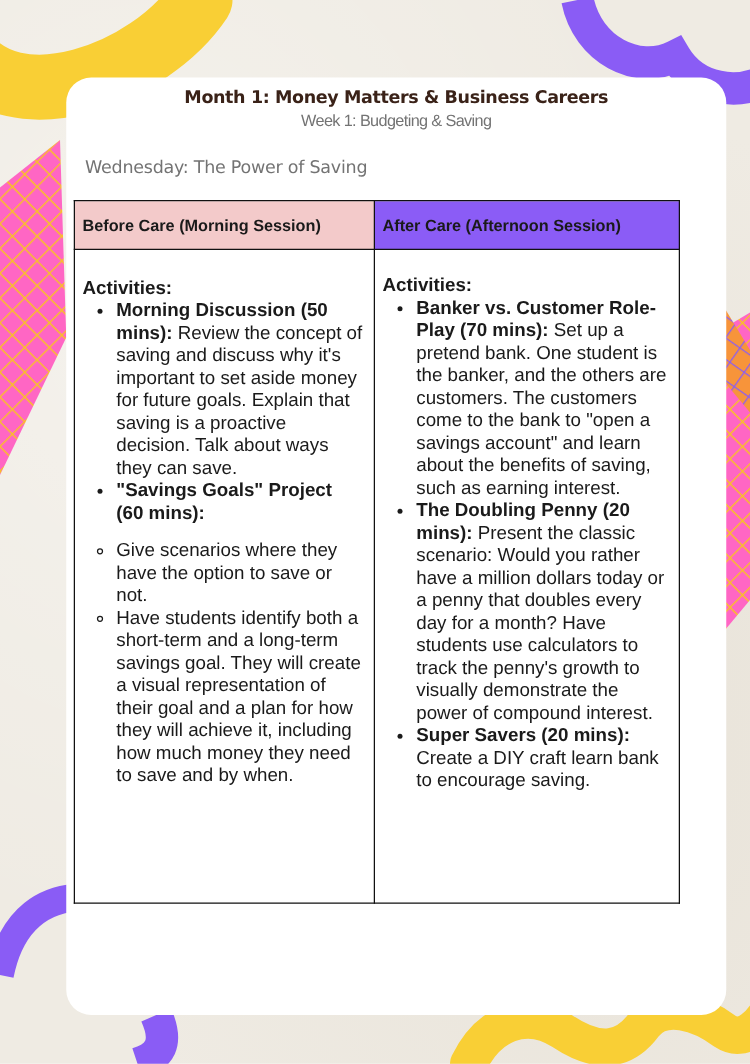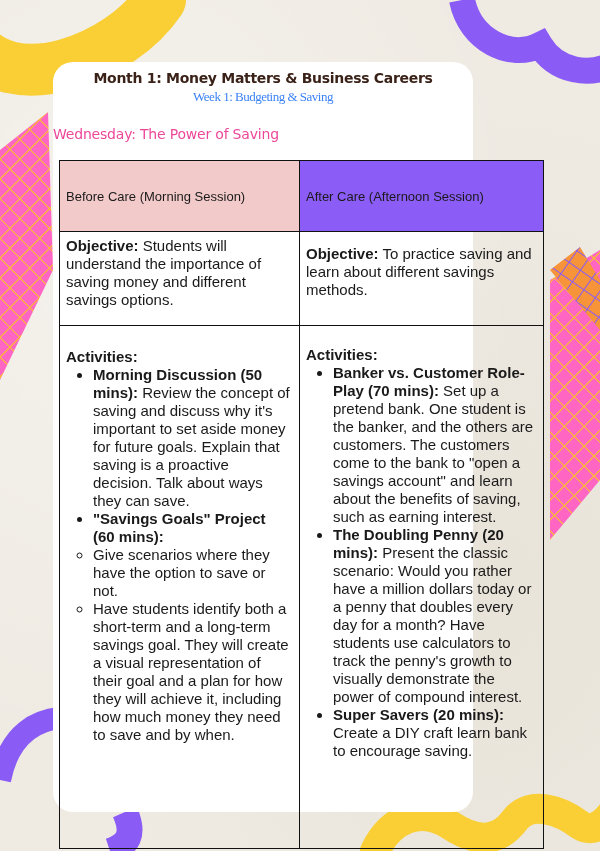--- a/index.html
+++ b/index.html
@@ -9,60 +9,60 @@
     font-family: "Liberation Sans", sans-serif;
   }
   .bg-texture {
     position: absolute; inset: 0;
     background:
       radial-gradient(ellipse at 20% 30%, rgba(255,255,255,0.35), transparent 60%),
       radial-gradient(ellipse at 80% 70%, rgba(220,212,198,0.35), transparent 60%);
   }
   .deco { position: absolute; }
   .card {
-    position: absolute; left: 53px; top: 62px; width: 420px; height: 750px;
+    position: absolute; left: 53px; top: 62px; width: 528px; height: 750px;
     background: #ffffff; border-radius: 20px;
   }
   .title {
     position: absolute; left: 0; right: 0; top: 8px; text-align: center;
     font-family: "DejaVu Sans", sans-serif; font-weight: bold; font-size: 14px;
     color: #3a2218; letter-spacing: -0.3px;
   }
   .subtitle {
     position: absolute; left: 0; right: 0; top: 27px; text-align: center;
-    font-family: Liberation Serif, serif; font-size: 13px; color: #3b82f6;
+    font-family: Liberation Sans, sans-serif; font-size: 13px; color: #737373;
     letter-spacing: -0.5px;
   }
   .day-title {
-    position: absolute; left: 0; top: 64px;
-    font-family: "DejaVu Sans", sans-serif; font-size: 14px; color: #ec4899;
+    position: absolute; left: 15px; top: 64px;
+    font-family: "DejaVu Sans", sans-serif; font-size: 14px; color: #737373;
     letter-spacing: -0.2px;
   }
   table.plan {
     position: absolute; left: 6px; top: 98px; width: 484px;
     border-collapse: collapse; table-layout: fixed;
     color: #1a1a1a;
   }
   table.plan td, table.plan th {
     border: 1.3px solid #111; vertical-align: top; text-align: left;
   }
   th.h-morning { background: #f3caca; }
   th.h-afternoon { background: #8b5cf6; }
   th {
-    height: 38px; padding: 16px 6px; vertical-align: middle !important;
-    font-weight: normal; font-size: 13px; font-family: "Liberation Sans", sans-serif;
+    height: 38px; padding: 0 6px; vertical-align: middle !important;
+    font-weight: bold; font-size: 13px; font-family: "Liberation Sans", sans-serif;
   }
   .obj-cell { height: 80px; padding: 5px 6px 0 6px; font-size: 15px; line-height: 18px; }
   .obj-cell.right { padding-top: 13px; }
   .act-cell { height: 500px; padding: 22px 8px 0 6px; font-size: 15px; line-height: 18px; }
   .act-cell.right { padding-top: 20px; }
   b { font-weight: bold; }
   ul { margin: 0; padding-left: 27px; }
   ul li { margin: 0; }
-  ul.sub { padding-left: 27px; margin-left: -27px; }
+  ul.sub { padding-left: 27px; margin-left: -27px; margin-top: 12px; }
 </style>
 </head>
 <body>
 
 <div class="bg-texture"></div>
 
 <svg class="deco" width="600" height="851" style="left:0;top:0;">
   <defs>
     <pattern id="gridY" width="14" height="14" patternUnits="userSpaceOnUse" patternTransform="rotate(45)">
       <rect width="14" height="14" fill="#ff66c4"></rect>
@@ -99,28 +99,20 @@
     <colgroup>
         <col style="width:240px">
         <col style="width:244px">
       </colgroup>
     <tbody>
         <tr>
       <th class="h-morning">Before Care (Morning Session)</th>
       <th class="h-afternoon">After Care (Afternoon Session)</th>
     </tr>
     <tr>
-      <td class="obj-cell">
-        <b>Objective:</b><span> Students will understand the importance of saving money and different savings options.</span>
-      </td>
-      <td class="obj-cell right">
-        <b>Objective:</b><span> To practice saving and learn about different savings methods.</span>
-      </td>
-    </tr>
-    <tr>
       <td class="act-cell">
         <b>Activities:</b>
         <ul>
           <li><b>Morning Discussion (50 mins):</b><span> Review the concept of saving and discuss why it's important to set aside money for future goals. Explain that saving is a proactive decision. Talk about ways they can save.</span></li>
           <li><b>"Savings Goals" Project (60 mins):</b>
             <ul class="sub">
               <li>Give scenarios where they have the option to save or not.</li>
               <li>Have students identify both a short-term and a long-term savings goal. They will create a visual representation of their goal and a plan for how they will achieve it, including how much money they need to save and by when.</li>
             </ul>
           </li>

